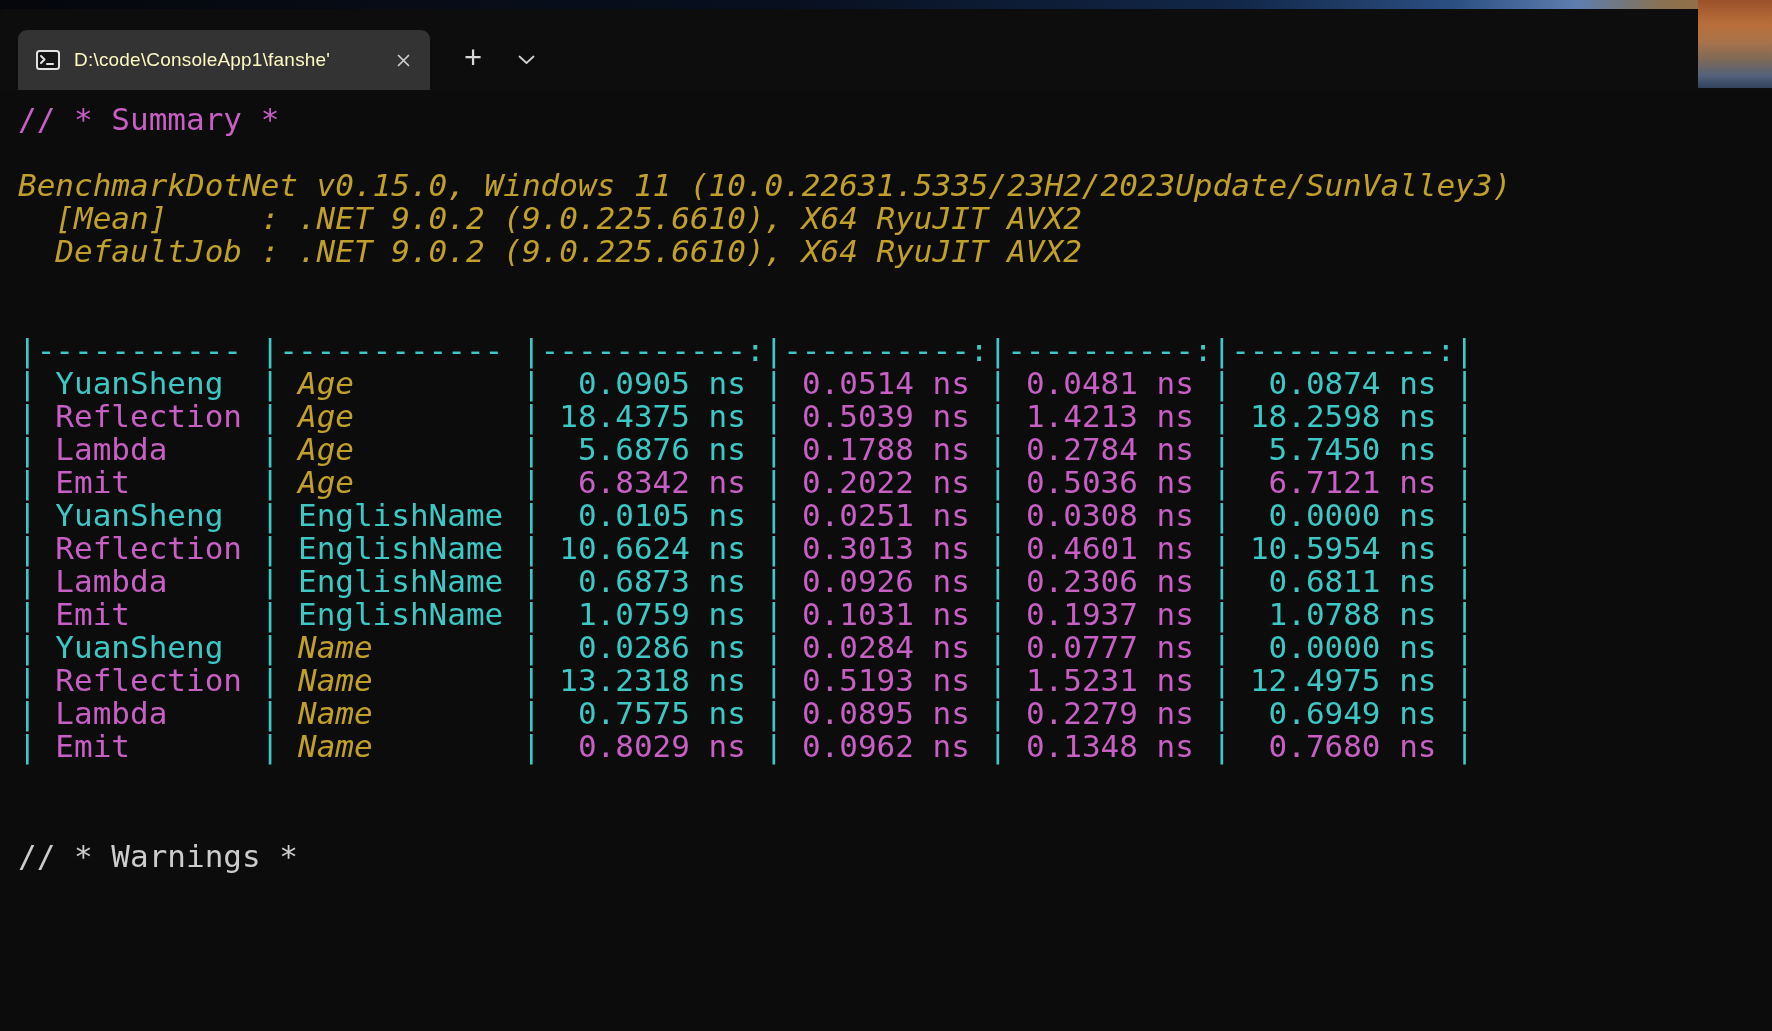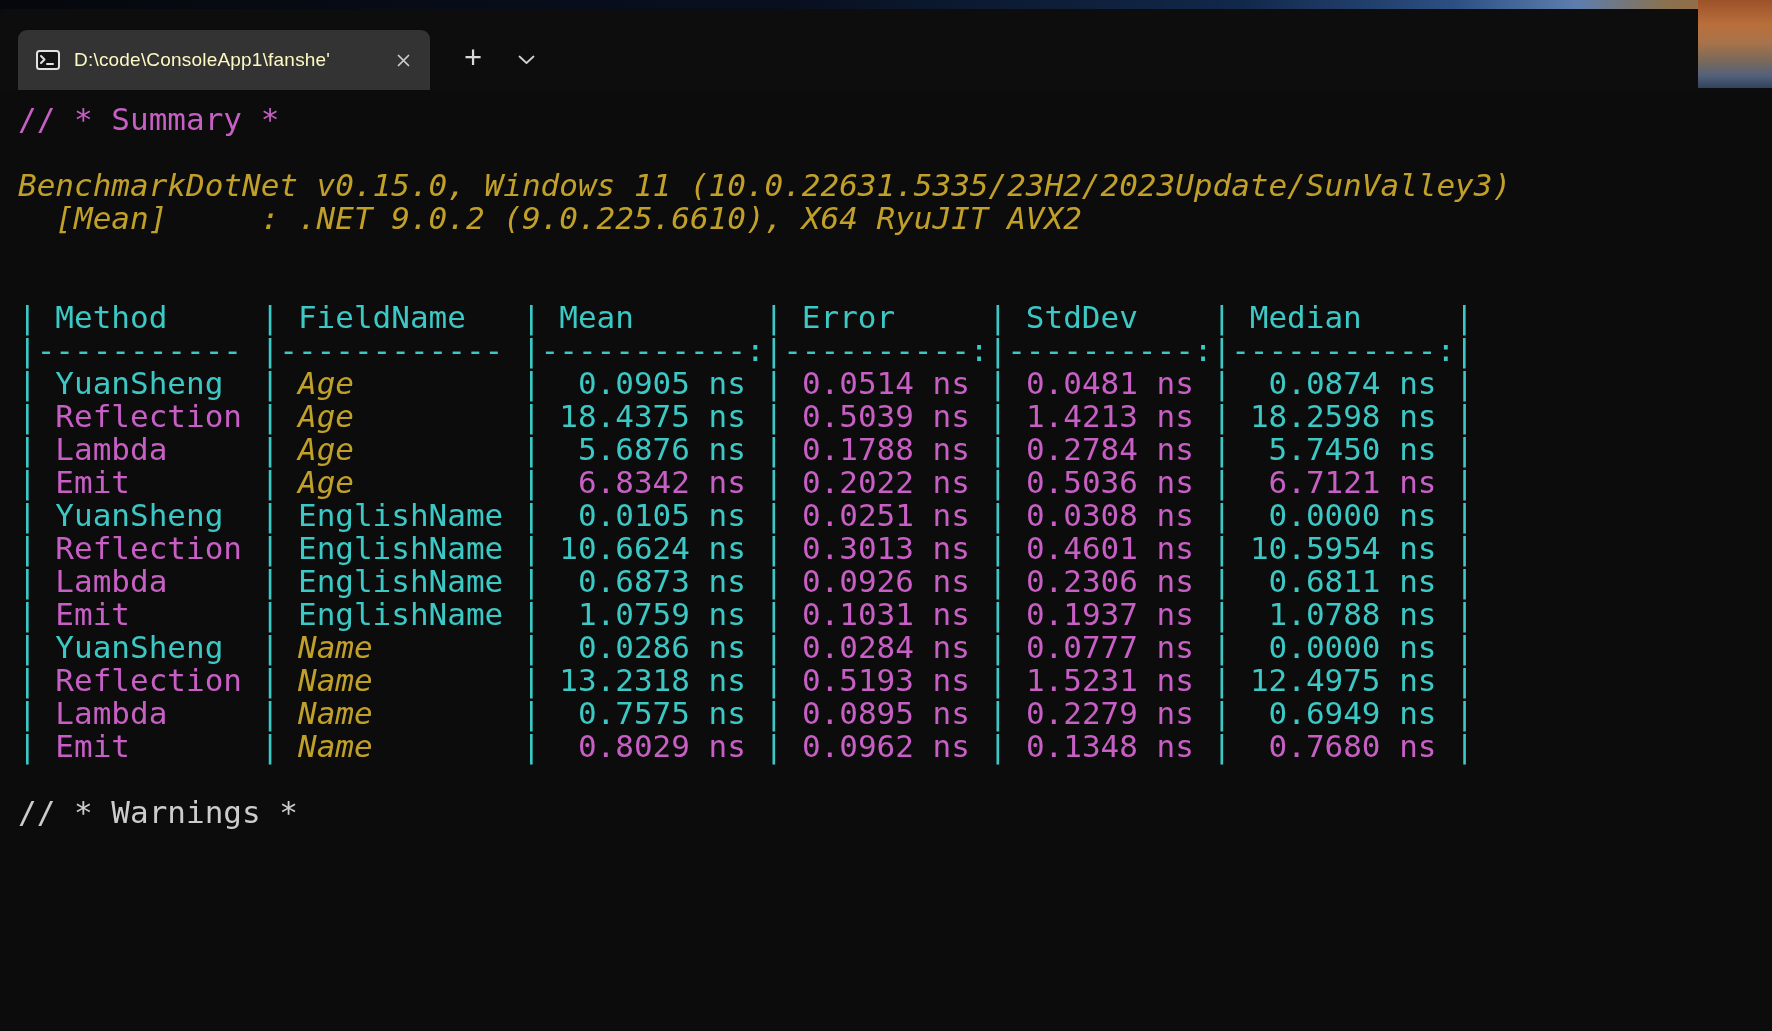--- a/index.html
+++ b/index.html
@@ -37,21 +37,21 @@
   .dropdown{width:48px;}
   .terminal{
     position:absolute;left:0;top:81px;width:1772px;height:941px;box-sizing:border-box;
     padding:13px 0 0 18px;background:#0c0c0c;
     font-family:"DejaVu Sans Mono",monospace;font-size:31px;line-height:33px;cursor:text;
   }
   .tline{height:33px;white-space:pre;}
   .c-cyan{color:var(--cyan,#3cc8c4);}
   .c-magenta{color:var(--magenta,#c75fc4);}
   .c-yellow{color:var(--yellow,#c1a02a);font-style:italic;}
-  .c-white{color:var(--white,#cccccc);}
+  .c-white{color:var(--white,#cccccc);margin-top:44px;}
 </style>
 </head>
 <body>
 
 <div class="wallpaper-strip"></div>
 <div class="wallpaper-corner"></div>
 
 <div class="window">
 
   <div class="tabbar">
@@ -76,24 +76,24 @@
         <path d="M1.5 1.5l7 6.5 7-6.5" fill="none" stroke="#cfcfcf" stroke-width="1.8" stroke-linecap="round" stroke-linejoin="round"></path>
       </svg>
     </div>
   </div>
 
   <div class="terminal">
     <div class="tline c-magenta">// * Summary *</div>
     <div class="tline"></div>
     <div class="tline c-yellow">BenchmarkDotNet v0.15.0, Windows 11 (10.0.22631.5335/23H2/2023Update/SunValley3)</div>
     <div class="tline c-yellow">  [Mean]     : .NET 9.0.2 (9.0.225.6610), X64 RyuJIT AVX2</div>
+    <div class="tline c-yellow">  DefaultJob : .NET 9.0.2 (9.0.225.6610), X64 RyuJIT AVX2</div>
     <div class="tline"></div>
     <div class="tline"></div>
     <div id="table-block">
-        <div class="tline"><span class="c-cyan">| Method     | FieldName   | Mean       | Error     | StdDev    | Median     |</span></div>
         <div class="tline"><span class="c-cyan">|----------- |------------ |-----------:|----------:|----------:|-----------:|</span></div>
         <div class="tline"><span class="c-cyan">| </span><span class="c-cyan">YuanSheng </span><span class="c-cyan"> | </span><span class="c-yellow">Age        </span><span class="c-cyan"> | </span><span class="c-cyan"> 0.0905 ns</span><span class="c-cyan"> | </span><span class="c-magenta">0.0514 ns</span><span class="c-cyan"> | </span><span class="c-magenta">0.0481 ns</span><span class="c-cyan"> | </span><span class="c-cyan"> 0.0874 ns</span><span class="c-cyan"> |</span></div>
         <div class="tline"><span class="c-cyan">| </span><span class="c-magenta">Reflection</span><span class="c-cyan"> | </span><span class="c-yellow">Age        </span><span class="c-cyan"> | </span><span class="c-cyan">18.4375 ns</span><span class="c-cyan"> | </span><span class="c-magenta">0.5039 ns</span><span class="c-cyan"> | </span><span class="c-magenta">1.4213 ns</span><span class="c-cyan"> | </span><span class="c-cyan">18.2598 ns</span><span class="c-cyan"> |</span></div>
         <div class="tline"><span class="c-cyan">| </span><span class="c-magenta">Lambda    </span><span class="c-cyan"> | </span><span class="c-yellow">Age        </span><span class="c-cyan"> | </span><span class="c-cyan"> 5.6876 ns</span><span class="c-cyan"> | </span><span class="c-magenta">0.1788 ns</span><span class="c-cyan"> | </span><span class="c-magenta">0.2784 ns</span><span class="c-cyan"> | </span><span class="c-cyan"> 5.7450 ns</span><span class="c-cyan"> |</span></div>
         <div class="tline"><span class="c-cyan">| </span><span class="c-magenta">Emit      </span><span class="c-cyan"> | </span><span class="c-yellow">Age        </span><span class="c-cyan"> | </span><span class="c-magenta"> 6.8342 ns</span><span class="c-cyan"> | </span><span class="c-magenta">0.2022 ns</span><span class="c-cyan"> | </span><span class="c-magenta">0.5036 ns</span><span class="c-cyan"> | </span><span class="c-magenta"> 6.7121 ns</span><span class="c-cyan"> |</span></div>
         <div class="tline"><span class="c-cyan">| </span><span class="c-cyan">YuanSheng </span><span class="c-cyan"> | </span><span class="c-cyan">EnglishName</span><span class="c-cyan"> | </span><span class="c-cyan"> 0.0105 ns</span><span class="c-cyan"> | </span><span class="c-magenta">0.0251 ns</span><span class="c-cyan"> | </span><span class="c-magenta">0.0308 ns</span><span class="c-cyan"> | </span><span class="c-cyan"> 0.0000 ns</span><span class="c-cyan"> |</span></div>
         <div class="tline"><span class="c-cyan">| </span><span class="c-magenta">Reflection</span><span class="c-cyan"> | </span><span class="c-cyan">EnglishName</span><span class="c-cyan"> | </span><span class="c-cyan">10.6624 ns</span><span class="c-cyan"> | </span><span class="c-magenta">0.3013 ns</span><span class="c-cyan"> | </span><span class="c-magenta">0.4601 ns</span><span class="c-cyan"> | </span><span class="c-cyan">10.5954 ns</span><span class="c-cyan"> |</span></div>
         <div class="tline"><span class="c-cyan">| </span><span class="c-magenta">Lambda    </span><span class="c-cyan"> | </span><span class="c-cyan">EnglishName</span><span class="c-cyan"> | </span><span class="c-cyan"> 0.6873 ns</span><span class="c-cyan"> | </span><span class="c-magenta">0.0926 ns</span><span class="c-cyan"> | </span><span class="c-magenta">0.2306 ns</span><span class="c-cyan"> | </span><span class="c-cyan"> 0.6811 ns</span><span class="c-cyan"> |</span></div>
         <div class="tline"><span class="c-cyan">| </span><span class="c-magenta">Emit      </span><span class="c-cyan"> | </span><span class="c-cyan">EnglishName</span><span class="c-cyan"> | </span><span class="c-cyan"> 1.0759 ns</span><span class="c-cyan"> | </span><span class="c-magenta">0.1031 ns</span><span class="c-cyan"> | </span><span class="c-magenta">0.1937 ns</span><span class="c-cyan"> | </span><span class="c-cyan"> 1.0788 ns</span><span class="c-cyan"> |</span></div>
         <div class="tline"><span class="c-cyan">| </span><span class="c-cyan">YuanSheng </span><span class="c-cyan"> | </span><span class="c-yellow">Name       </span><span class="c-cyan"> | </span><span class="c-cyan"> 0.0286 ns</span><span class="c-cyan"> | </span><span class="c-magenta">0.0284 ns</span><span class="c-cyan"> | </span><span class="c-magenta">0.0777 ns</span><span class="c-cyan"> | </span><span class="c-cyan"> 0.0000 ns</span><span class="c-cyan"> |</span></div>

